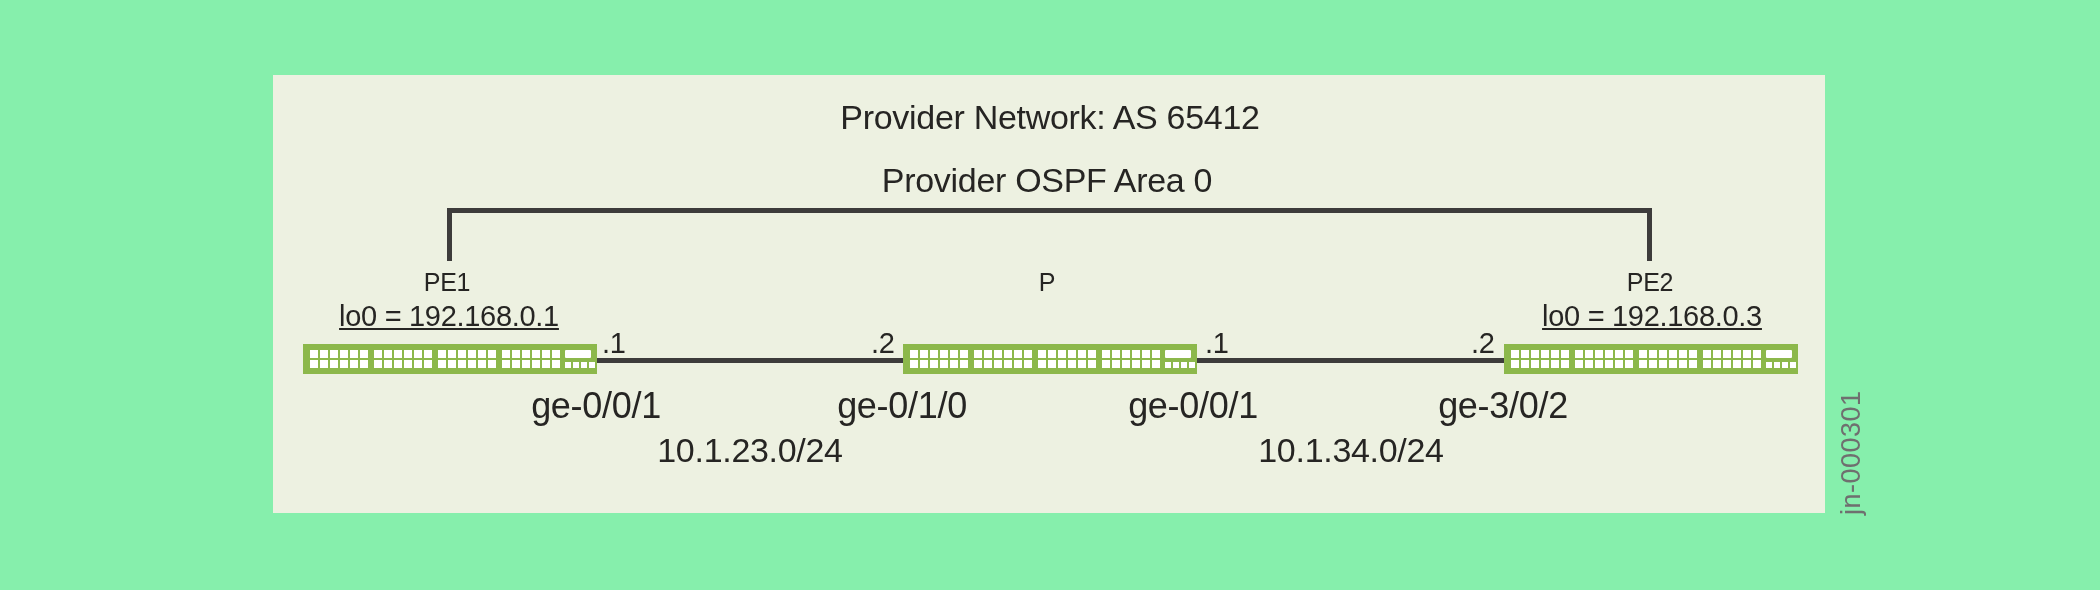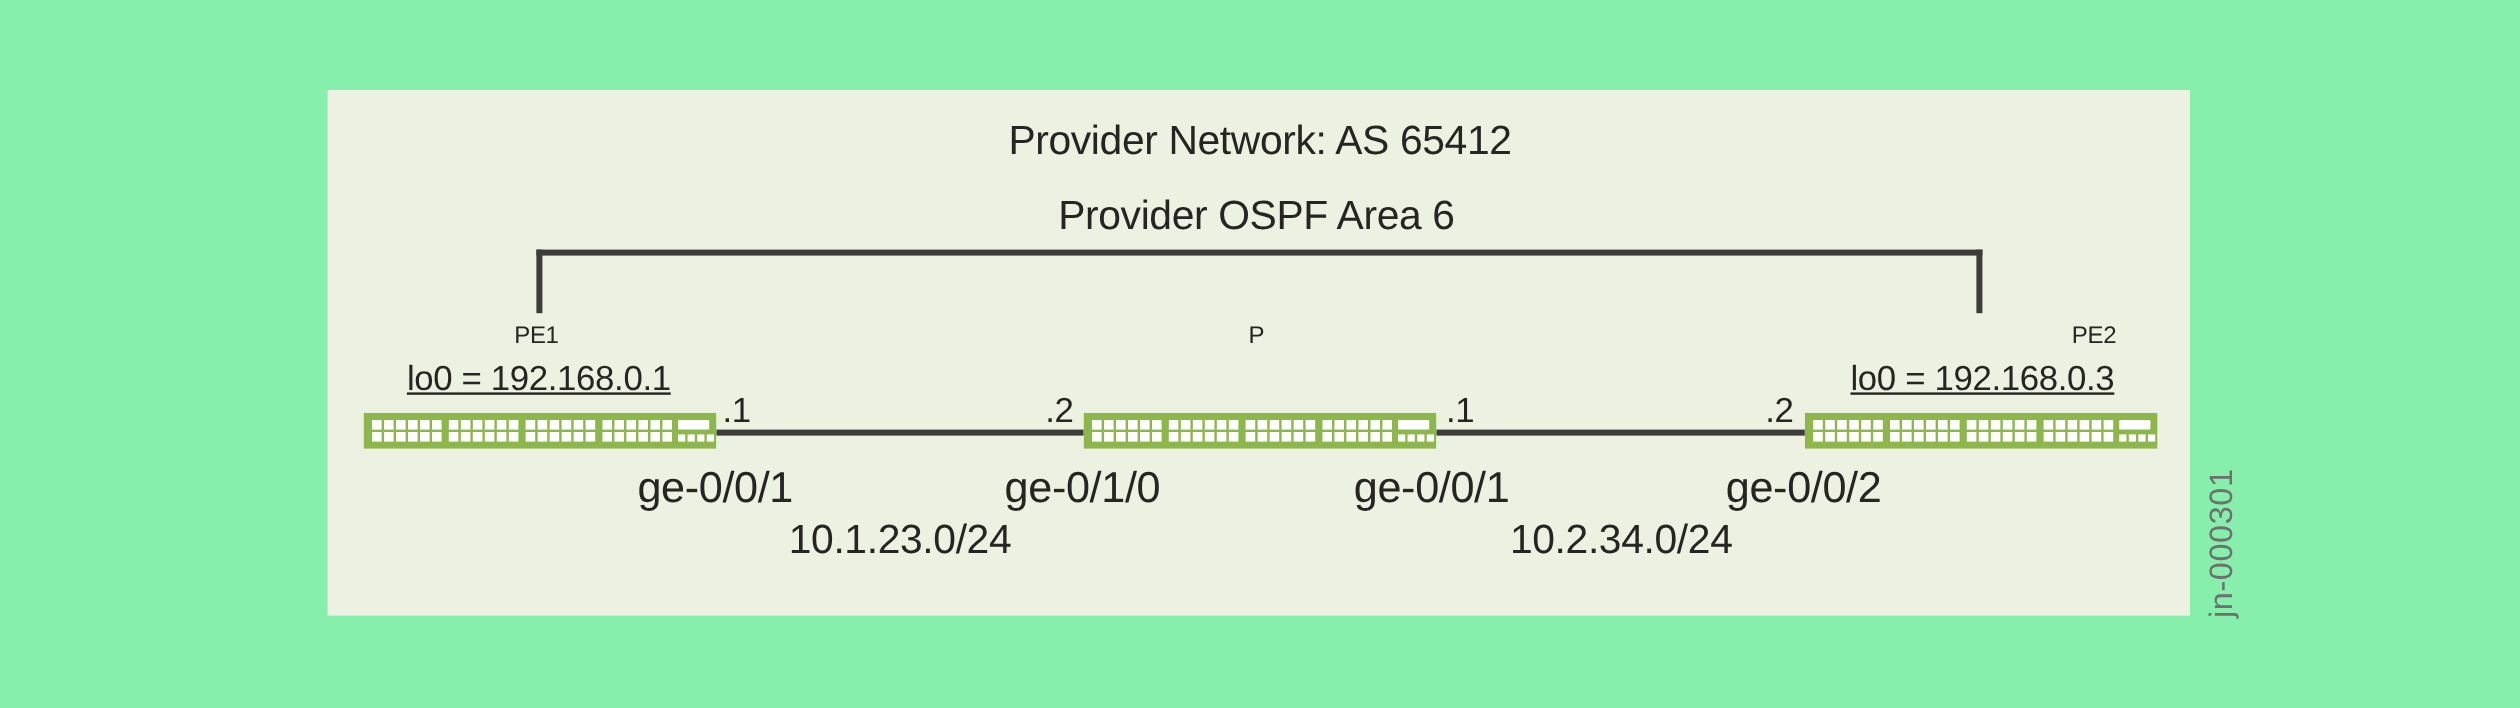--- a/index.html
+++ b/index.html
@@ -21,21 +21,21 @@
   .lbl {
     position: absolute;
     white-space: nowrap;
     font-size: 29px;
     letter-spacing: -0.3px;
     line-height: 1;
   }
   .centered { transform: translateX(-50%); }
   .title    { top: 100px; left: 1050px; font-size: 34px; }
   .subtitle { top: 163px; left: 1047px; font-size: 34px; }
-  .router-name { top: 270px; font-size: 20px; }
+  .router-name { top: 270px; font-size: 25px; }
   .router-lo   { top: 302px; font-size: 29px; text-decoration: underline; }
   .ip     { top: 329px; font-size: 29px; }
   .iface  { top: 388px; font-size: 36px; }
   .subnet { top: 433px; font-size: 34px; }
   .bracket {
     position: absolute;
     left: 447px; top: 208px;
     width: 1205px; height: 53px;
     box-sizing: border-box;
     border: 5px solid #3d3c3b;
@@ -102,51 +102,51 @@
         <rect x="270" y="18" width="6" height="6" fill="#ffffff"></rect>
         <rect x="278" y="18" width="6" height="6" fill="#ffffff"></rect>
         <rect x="286" y="18" width="6" height="6" fill="#ffffff"></rect>
       </g>
     </defs>
   </svg>
 
   <div class="panel"></div>
 
   <div class="lbl centered title">Provider Network: AS 65412</div>
-  <div class="lbl centered subtitle">Provider OSPF Area 6</div>
+  <div class="lbl centered subtitle">Provider OSPF Area 0</div>
 
   <div class="bracket"></div>
 
   <div class="link link-1"></div>
   <div class="link link-2"></div>
 
   <div class="lbl centered router-name" style="left:447px">PE1</div>
   <div class="lbl centered router-lo" style="left:449px">lo0 = 192.168.0.1</div>
   <svg class="switch switch-pe1" viewBox="0 0 294 30" xmlns="http://www.w3.org/2000/svg" xmlns:xlink="http://www.w3.org/1999/xlink">
     <use href="#switch-body" xlink:href="#switch-body"></use>
   </svg>
 
   <div class="lbl centered router-name" style="left:1047px">P</div>
   <svg class="switch switch-p" viewBox="0 0 294 30" xmlns="http://www.w3.org/2000/svg" xmlns:xlink="http://www.w3.org/1999/xlink">
     <use href="#switch-body" xlink:href="#switch-body"></use>
   </svg>
 
-  <div class="lbl centered router-name" style="left:1745px">PE2</div>
+  <div class="lbl centered router-name" style="left:1650px">PE2</div>
   <div class="lbl centered router-lo" style="left:1652px">lo0 = 192.168.0.3</div>
   <svg class="switch switch-pe2" viewBox="0 0 294 30" xmlns="http://www.w3.org/2000/svg" xmlns:xlink="http://www.w3.org/1999/xlink">
     <use href="#switch-body" xlink:href="#switch-body"></use>
   </svg>
 
   <div class="lbl ip" style="left:602px">.1</div>
   <div class="lbl ip" style="left:871px">.2</div>
   <div class="lbl centered iface" style="left:596px">ge-0/0/1</div>
   <div class="lbl centered iface" style="left:902px">ge-0/1/0</div>
   <div class="lbl centered subnet" style="left:750px">10.1.23.0/24</div>
 
   <div class="lbl ip" style="left:1205px">.1</div>
   <div class="lbl ip" style="left:1471px">.2</div>
   <div class="lbl centered iface" style="left:1193px">ge-0/0/1</div>
-  <div class="lbl centered iface" style="left:1503px">ge-0/0/2</div>
-  <div class="lbl centered subnet" style="left:1351px">10.2.34.0/24</div>
+  <div class="lbl centered iface" style="left:1503px">ge-3/0/2</div>
+  <div class="lbl centered subnet" style="left:1351px">10.1.34.0/24</div>
 
   <div class="watermark">jn-000301</div>
 
 </div>
 
 </body></html>

